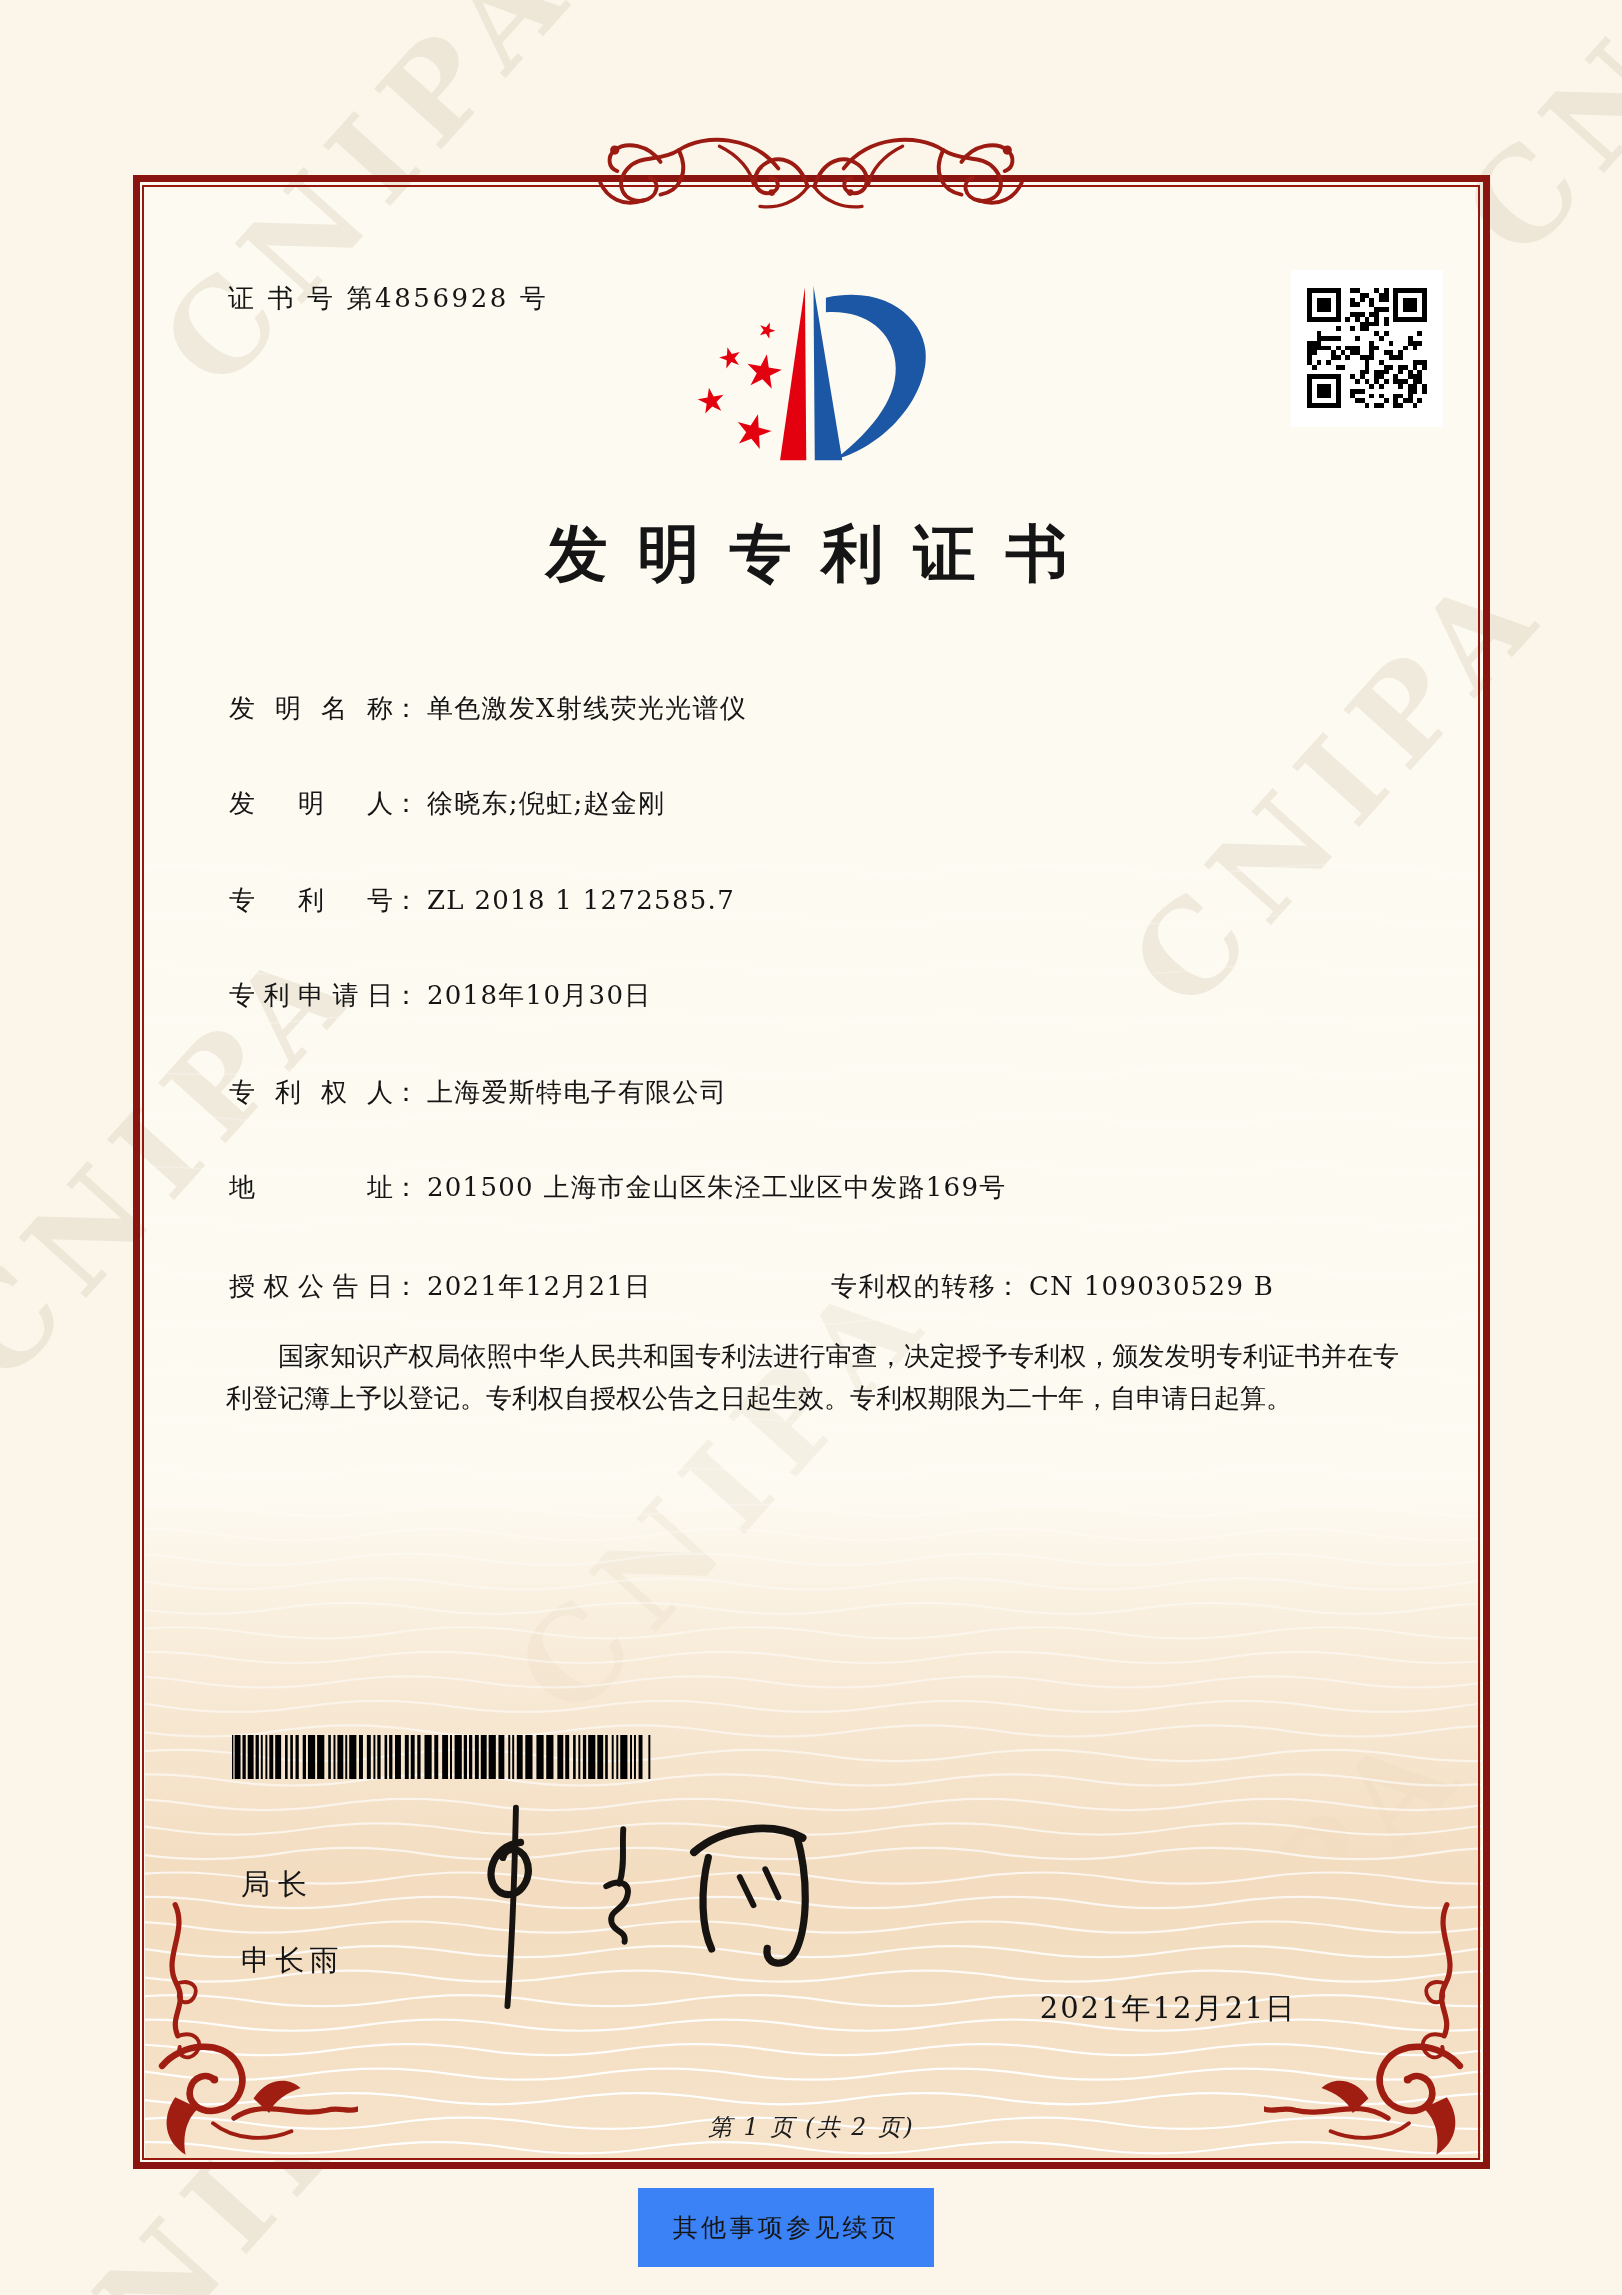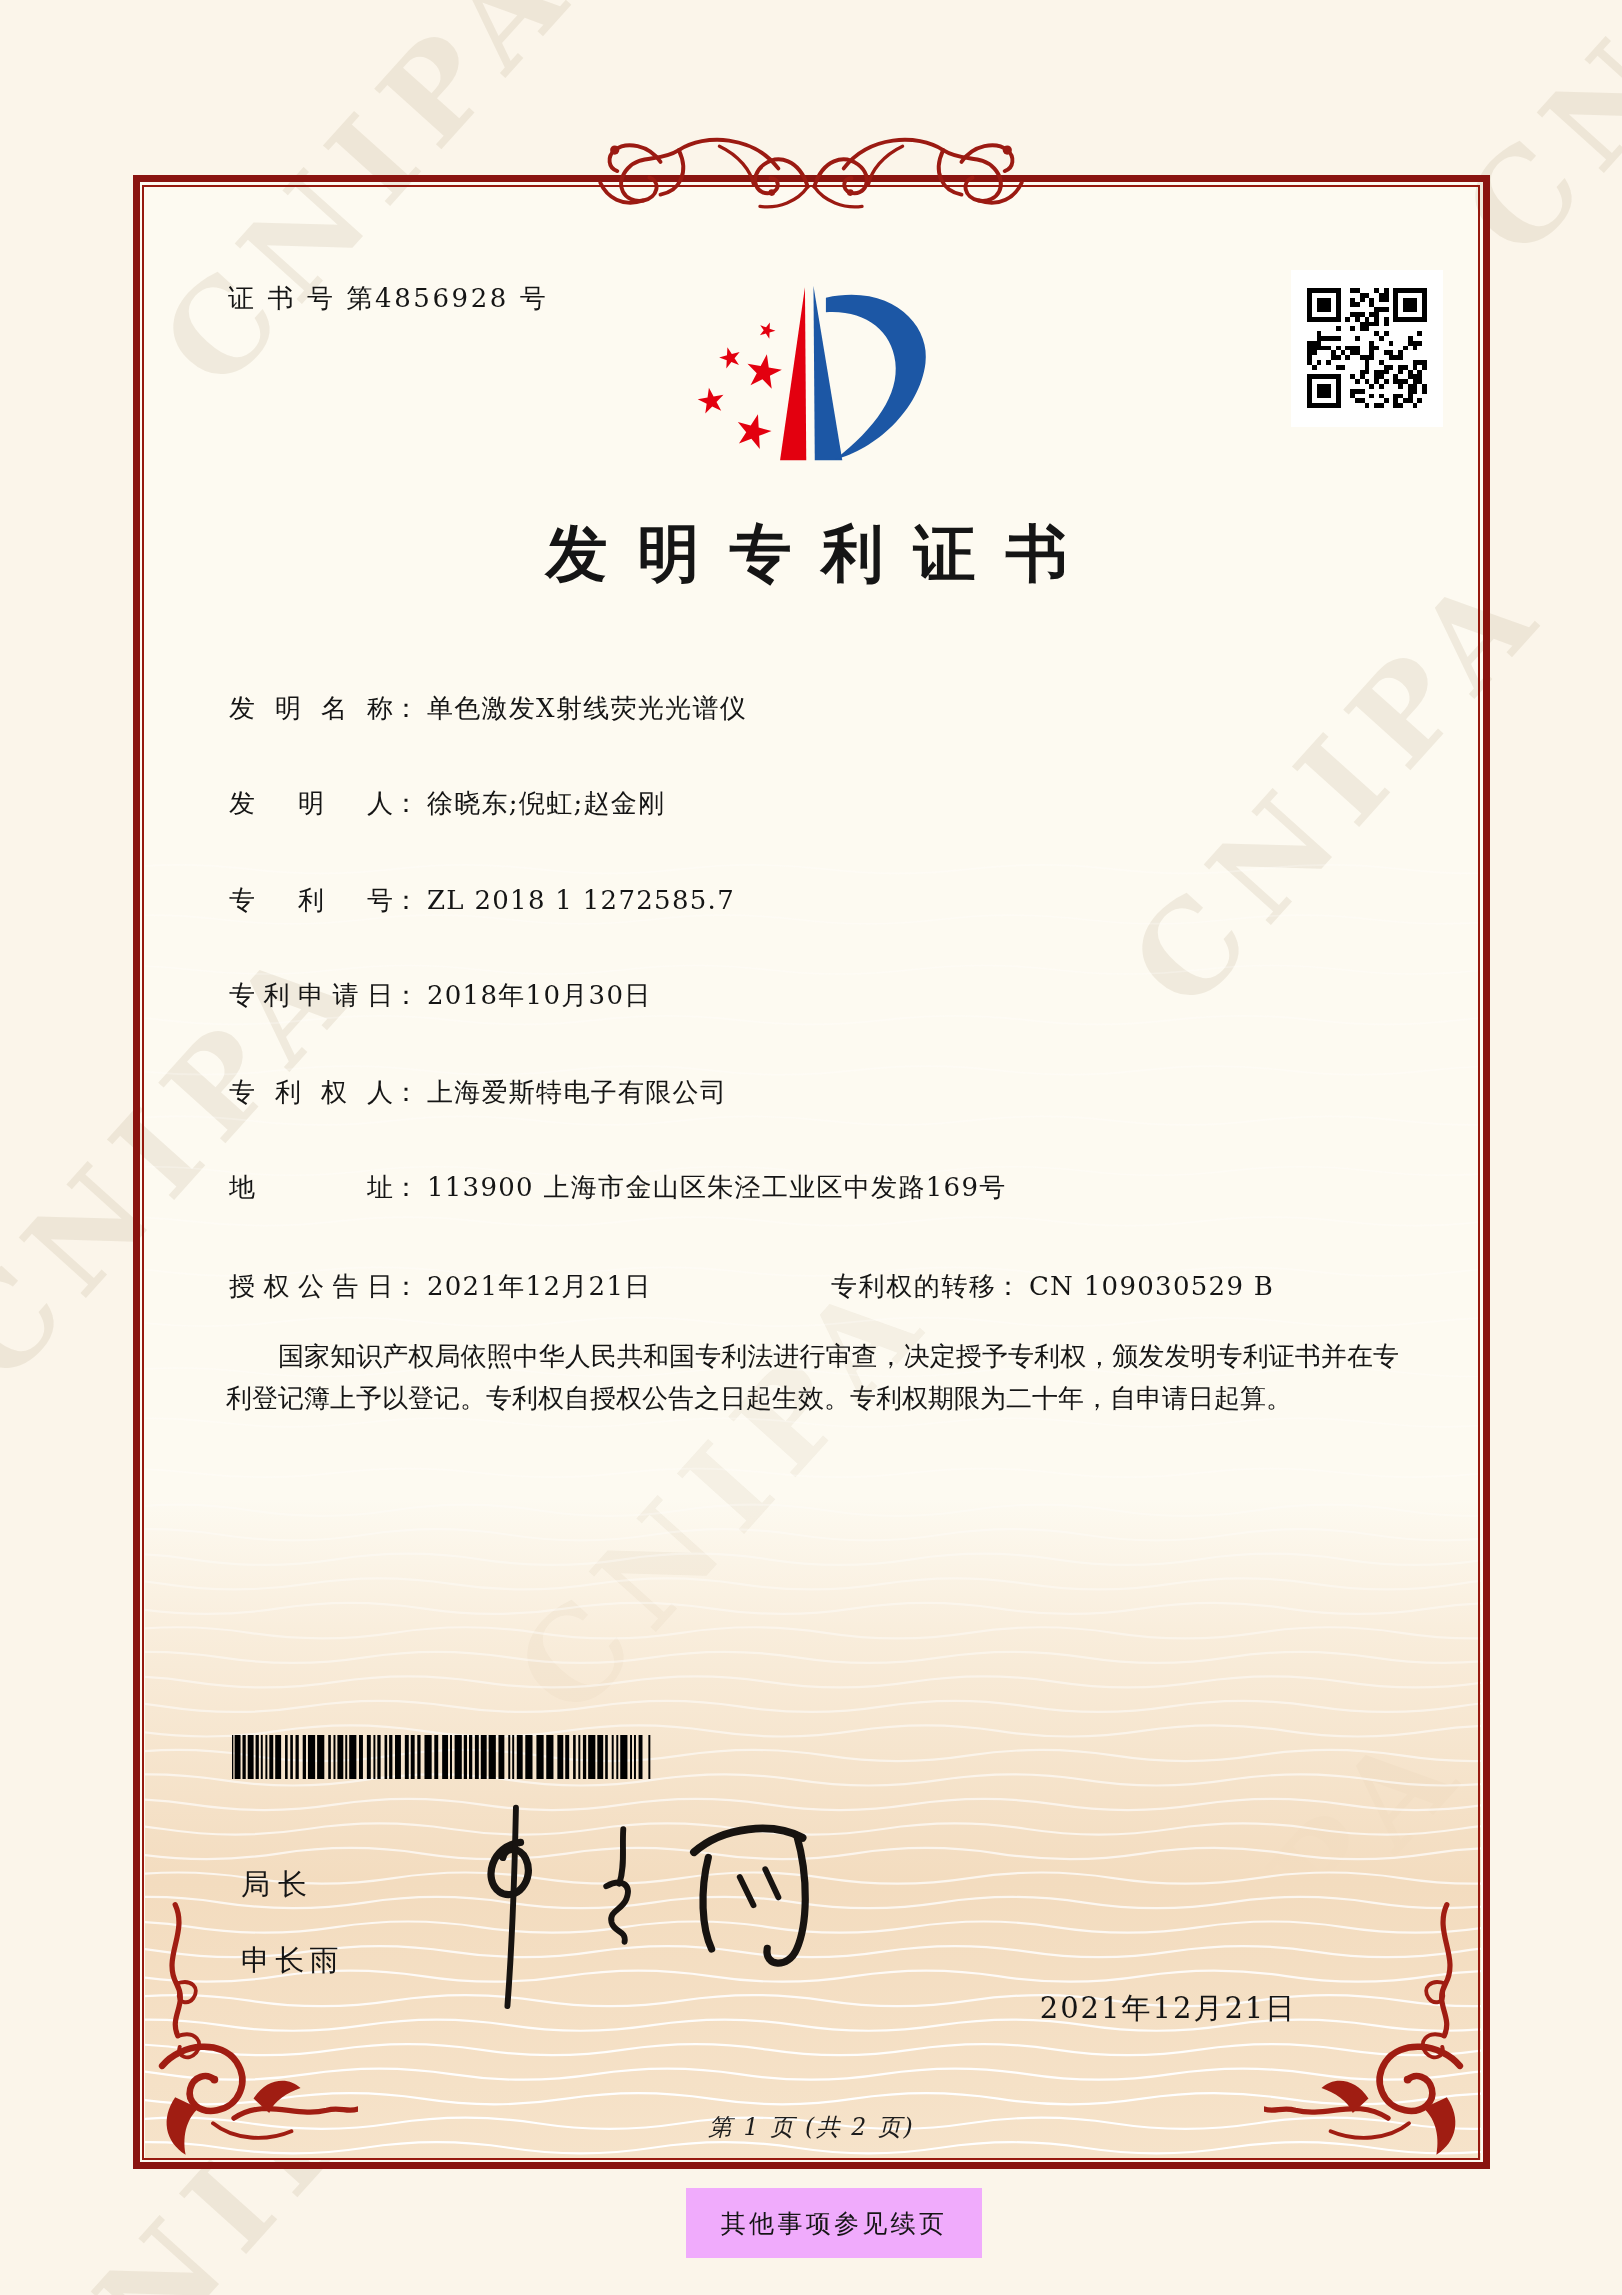--- a/index.html
+++ b/index.html
@@ -20,21 +20,21 @@
   .paras{left:226px;top:1335px;width:1173px;font-size:26px;line-height:42px;text-align:justify;}
   .paras p{margin:0;text-indent:2em;}
   .wave-wrap{left:145px;top:1498px;width:1336px;height:662px;background:linear-gradient(180deg,rgba(243,220,191,0) 0%,rgba(243,220,191,0.45) 22%,#f3dcbf 58%,#f6e3ca 100%);}
   .wave-wrap svg,.upwave-wrap svg{position:absolute;left:0;top:0;width:100%;height:100%;}
   .upwave-wrap{left:145px;top:844px;width:1336px;height:654px;opacity:.55;}
   .barcode{left:232px;top:1735px;width:419px;height:44px;}
   .director-label{left:241px;top:1865px;font-size:29px;letter-spacing:7.9px;}
   .director-name{left:241px;top:1941px;font-size:29px;letter-spacing:5.2px;}
   .issue-date{left:1011px;top:1989px;width:314px;font-size:29px;text-align:center;letter-spacing:2px;}
   .page-info{left:0;width:1623px;top:2111px;font-size:23.6px;text-align:center;letter-spacing:2px;color:#1d1d1d;font-style:italic;}
-  .footer-box{left:638px;top:2188px;width:296px;height:70px;background:#f0abfc;display:flex;align-items:center;justify-content:center;margin-left:48px;}
+  .footer-box{left:638px;top:2188px;width:296px;height:79px;background:#3b82f6;display:flex;align-items:center;justify-content:center;}
   .footer-note{font-size:25px;letter-spacing:3.3px;}
   .qr-box{left:1291px;top:270px;width:152px;height:157px;background:#ffffff;}
   .qr-box svg{position:absolute;left:15.7px;top:18.3px;width:120px;height:120px;}
 </style>
 </head>
 <body>
 
 <div class="abs page-bg"></div>
 <div class="abs frame-bg"></div>
 
@@ -344,21 +344,21 @@
 <div class="abs row" style="top:883px;">
   <span class="f-label">专利号</span><span class="f-colon">：</span><span class="f-value">ZL 2018 1 1272585.7</span>
 </div>
 <div class="abs row" style="top:978px;">
   <span class="f-label">专利申请日</span><span class="f-colon">：</span><span class="f-value">2018年10月30日</span>
 </div>
 <div class="abs row" style="top:1075px;">
   <span class="f-label">专利权人</span><span class="f-colon">：</span><span class="f-value">上海爱斯特电子有限公司</span>
 </div>
 <div class="abs row" style="top:1170px;">
-  <span class="f-label">地址</span><span class="f-colon">：</span><span class="f-value">113900 上海市金山区朱泾工业区中发路169号</span>
+  <span class="f-label">地址</span><span class="f-colon">：</span><span class="f-value">201500 上海市金山区朱泾工业区中发路169号</span>
 </div>
 <div class="abs row" style="top:1269px;">
   <span class="f-label">授权公告日</span><span class="f-colon">：</span><span class="f-value">2021年12月21日</span>
   <span class="grant2">
     <span class="f-label">专利权的转移</span><span class="f-colon">：</span><span class="f-value">CN 109030529 B</span>
   </span>
 </div>
 
 <div class="abs paras">
   <p>国家知识产权局依照中华人民共和国专利法进行审查，决定授予专利权，颁发发明专利证书并在专利登记簿上予以登记。专利权自授权公告之日起生效。专利权期限为二十年，自申请日起算。</p>

